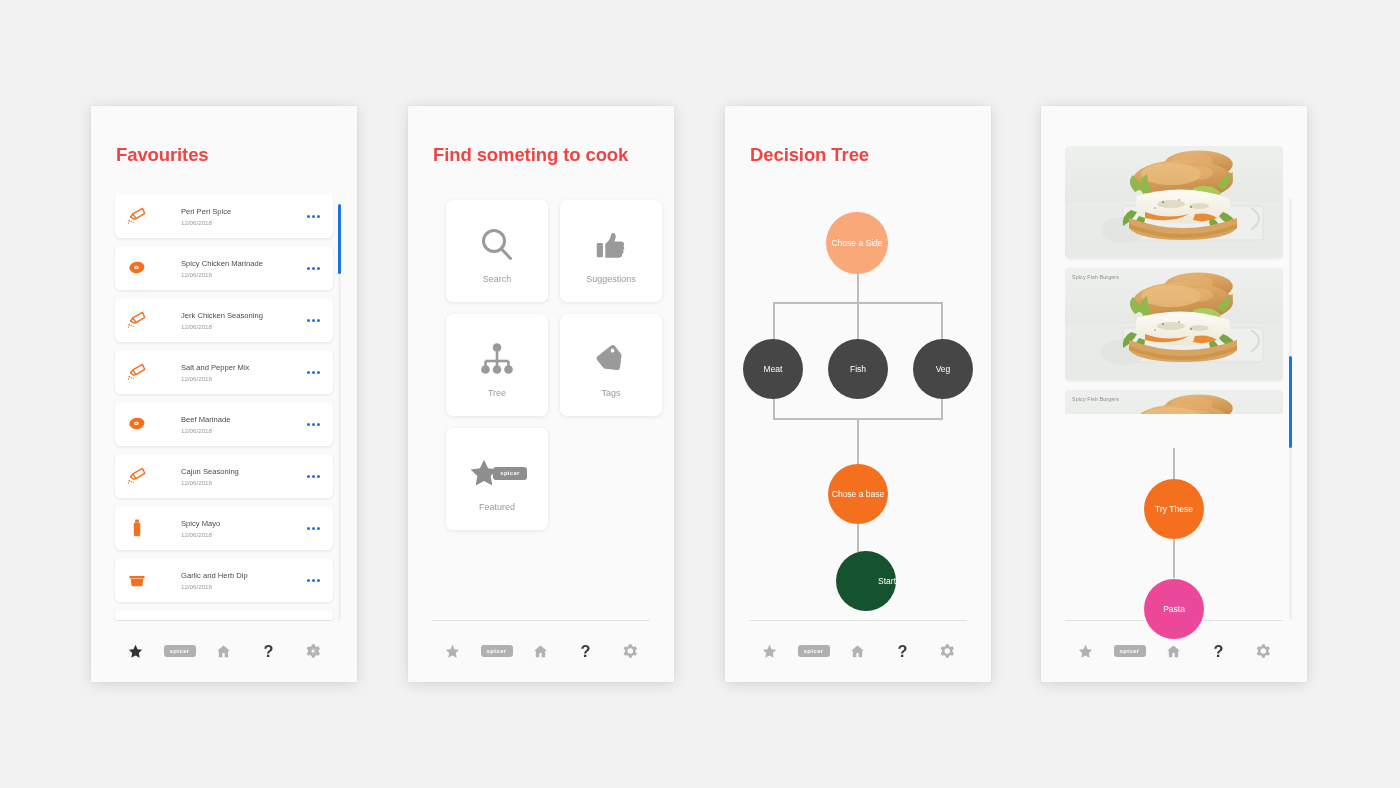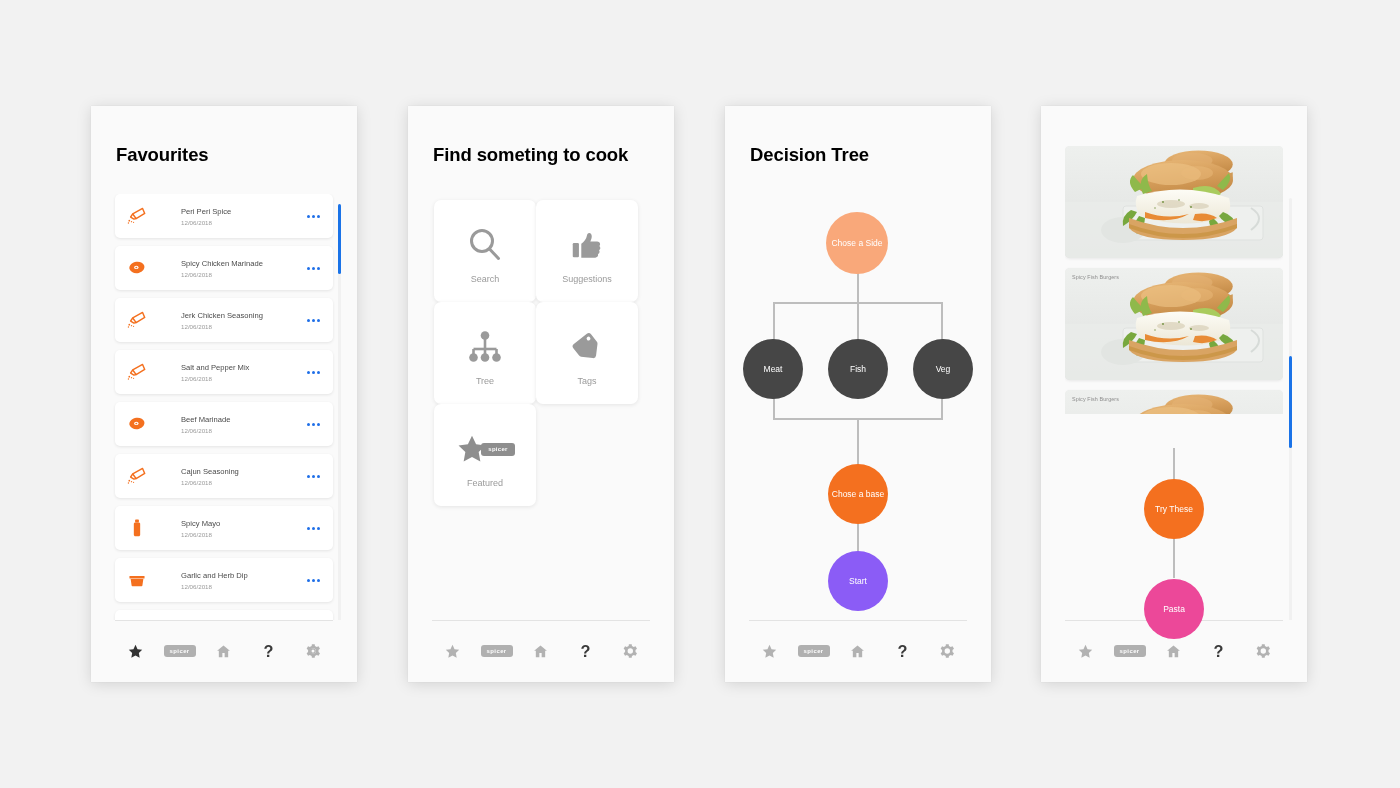--- a/index.html
+++ b/index.html
@@ -20,21 +20,21 @@
     box-shadow:0 2px 14px rgba(0,0,0,0.13), 0 0 1px rgba(0,0,0,0.10);
     overflow:hidden;
   }
   #phone1{left:91px;top:106px;}
   #phone2{left:408px;top:106px;}
   #phone3{left:725px;top:106px;}
   #phone4{left:1041px;top:106px;}
 
   .screen-title{
     position:absolute;left:25px;top:38px;
-    font-size:18.5px;font-weight:bold;color:#000000;
+    font-size:18.5px;font-weight:bold;color:#ef4444;
     letter-spacing:-0.1px;
     white-space:nowrap;
   }
 
   
   .nav{
     position:absolute;left:0;right:0;bottom:0;height:62px;
     background:#fafafa;
   }
   .nav-divider{
@@ -99,23 +99,23 @@
   
   .sbar{
     position:absolute;width:3px;border-radius:2px;background:#f1f1f1;
   }
   .sthumb{
     position:absolute;width:3px;border-radius:2px;background:#1a73e8;
   }
 
   
   .tiles{
-    position:absolute;left:26px;top:94px;
+    position:absolute;left:38px;top:94px;
     width:216px;
-    display:flex;flex-wrap:wrap;
+    display:flex;flex-wrap:wrap;gap:12px;
   }
   .tile{
     width:102px;height:102px;
     background:#ffffff;border-radius:7px;
     box-shadow:0 1px 4px rgba(0,0,0,0.09);
     display:flex;flex-direction:column;align-items:center;justify-content:center;
     box-sizing:border-box;
   }
   .tile-ico{
     height:54px;display:flex;align-items:center;justify-content:center;
@@ -510,21 +510,21 @@
       </div>
       <div class="node" style="left:103px;top:147px;width:60px;height:60px;background:#464646;">
         <span>Fish</span>
       </div>
       <div class="node" style="left:188px;top:147px;width:60px;height:60px;background:#464646;">
         <span>Veg</span>
       </div>
       <div class="node" style="left:103px;top:272px;width:60px;height:60px;background:#F4701F;">
         <span>Chose a base</span>
       </div>
-      <div class="node" style="left:103px;top:359px;width:60px;height:60px;background:#8b5cf6;">
+      <div class="node" style="left:111px;top:359px;width:60px;height:60px;background:#14532d;justify-content:flex-end;">
         <span>Start</span>
       </div>
     </div>
 
     <div class="nav">
       <div class="nav-divider"></div>
       <div class="nav-items">
         <div class="nav-btn">
           <svg width="17" height="17" viewBox="0 0 24 24" fill="currentColor">
               <path d="M12 2.6l2.9 6.1 6.6.9-4.8 4.6 1.2 6.6L12 17.7 6.1 20.8l1.2-6.6L2.5 9.6l6.6-.9z"></path>

